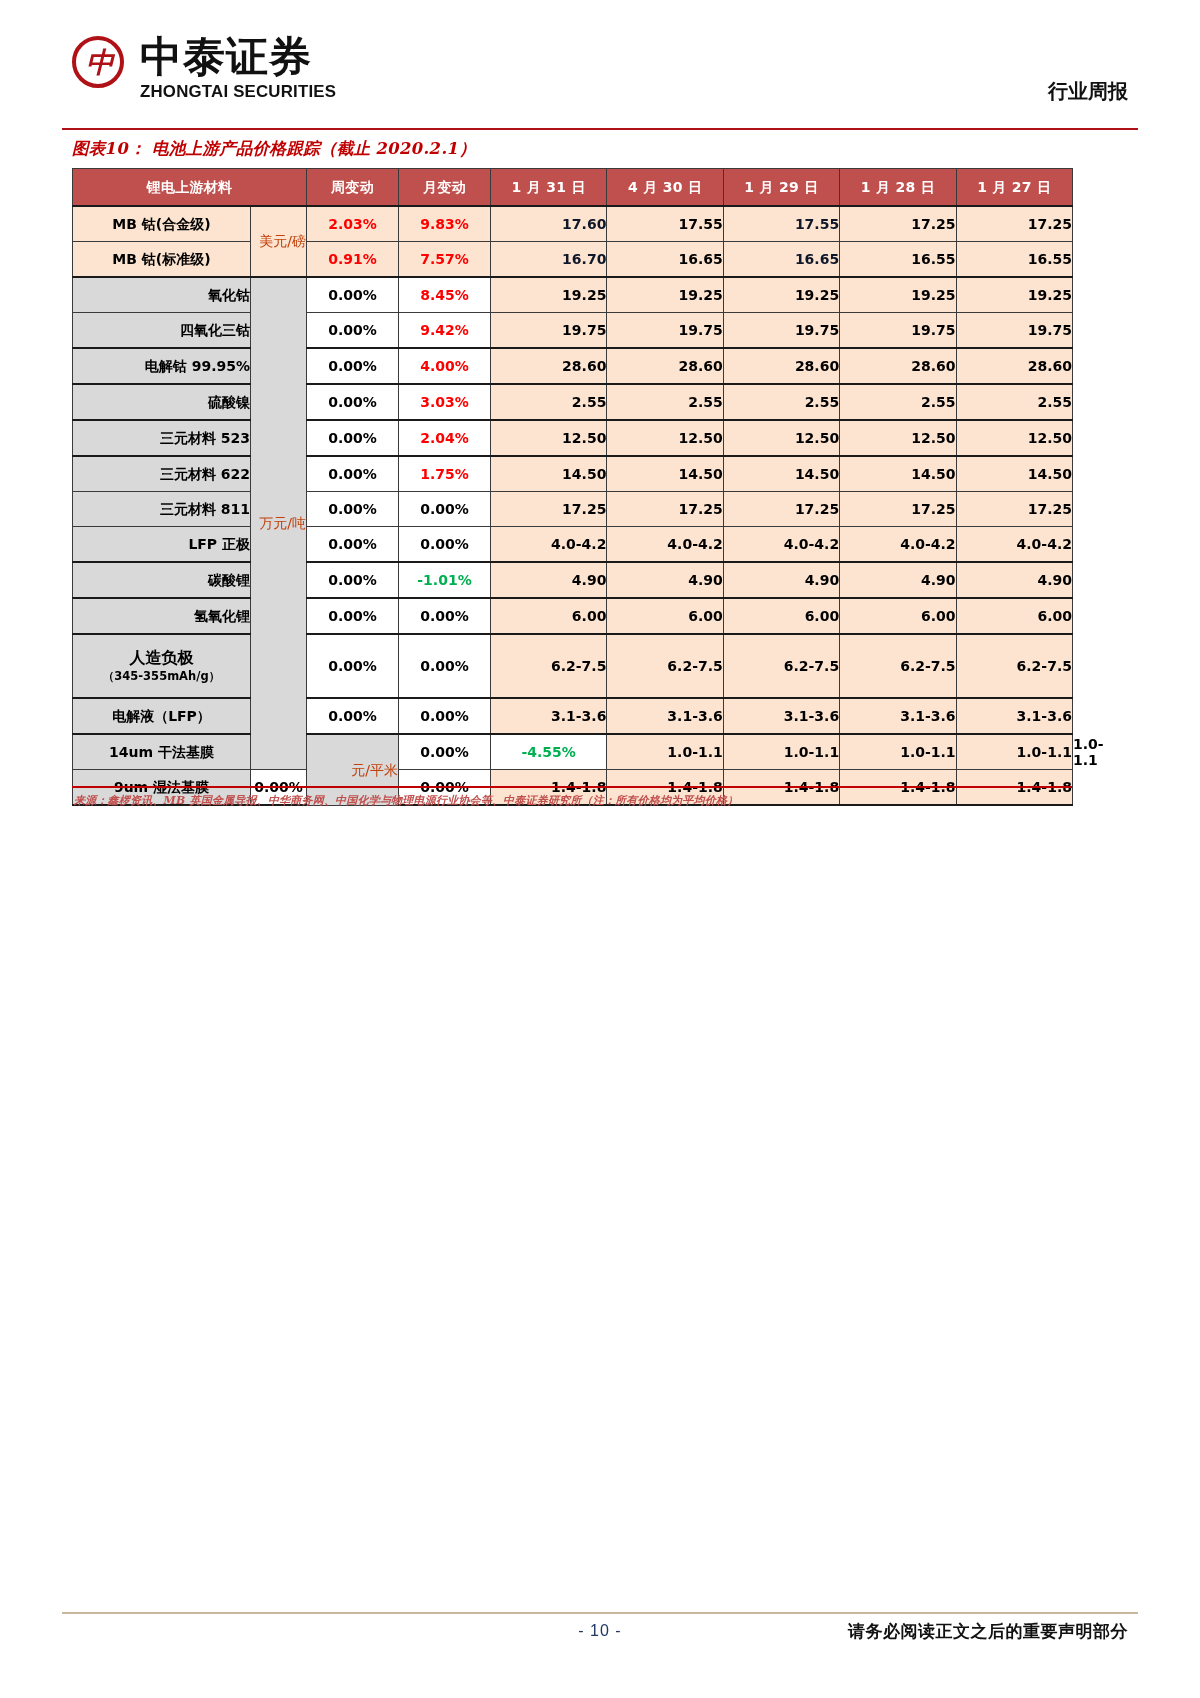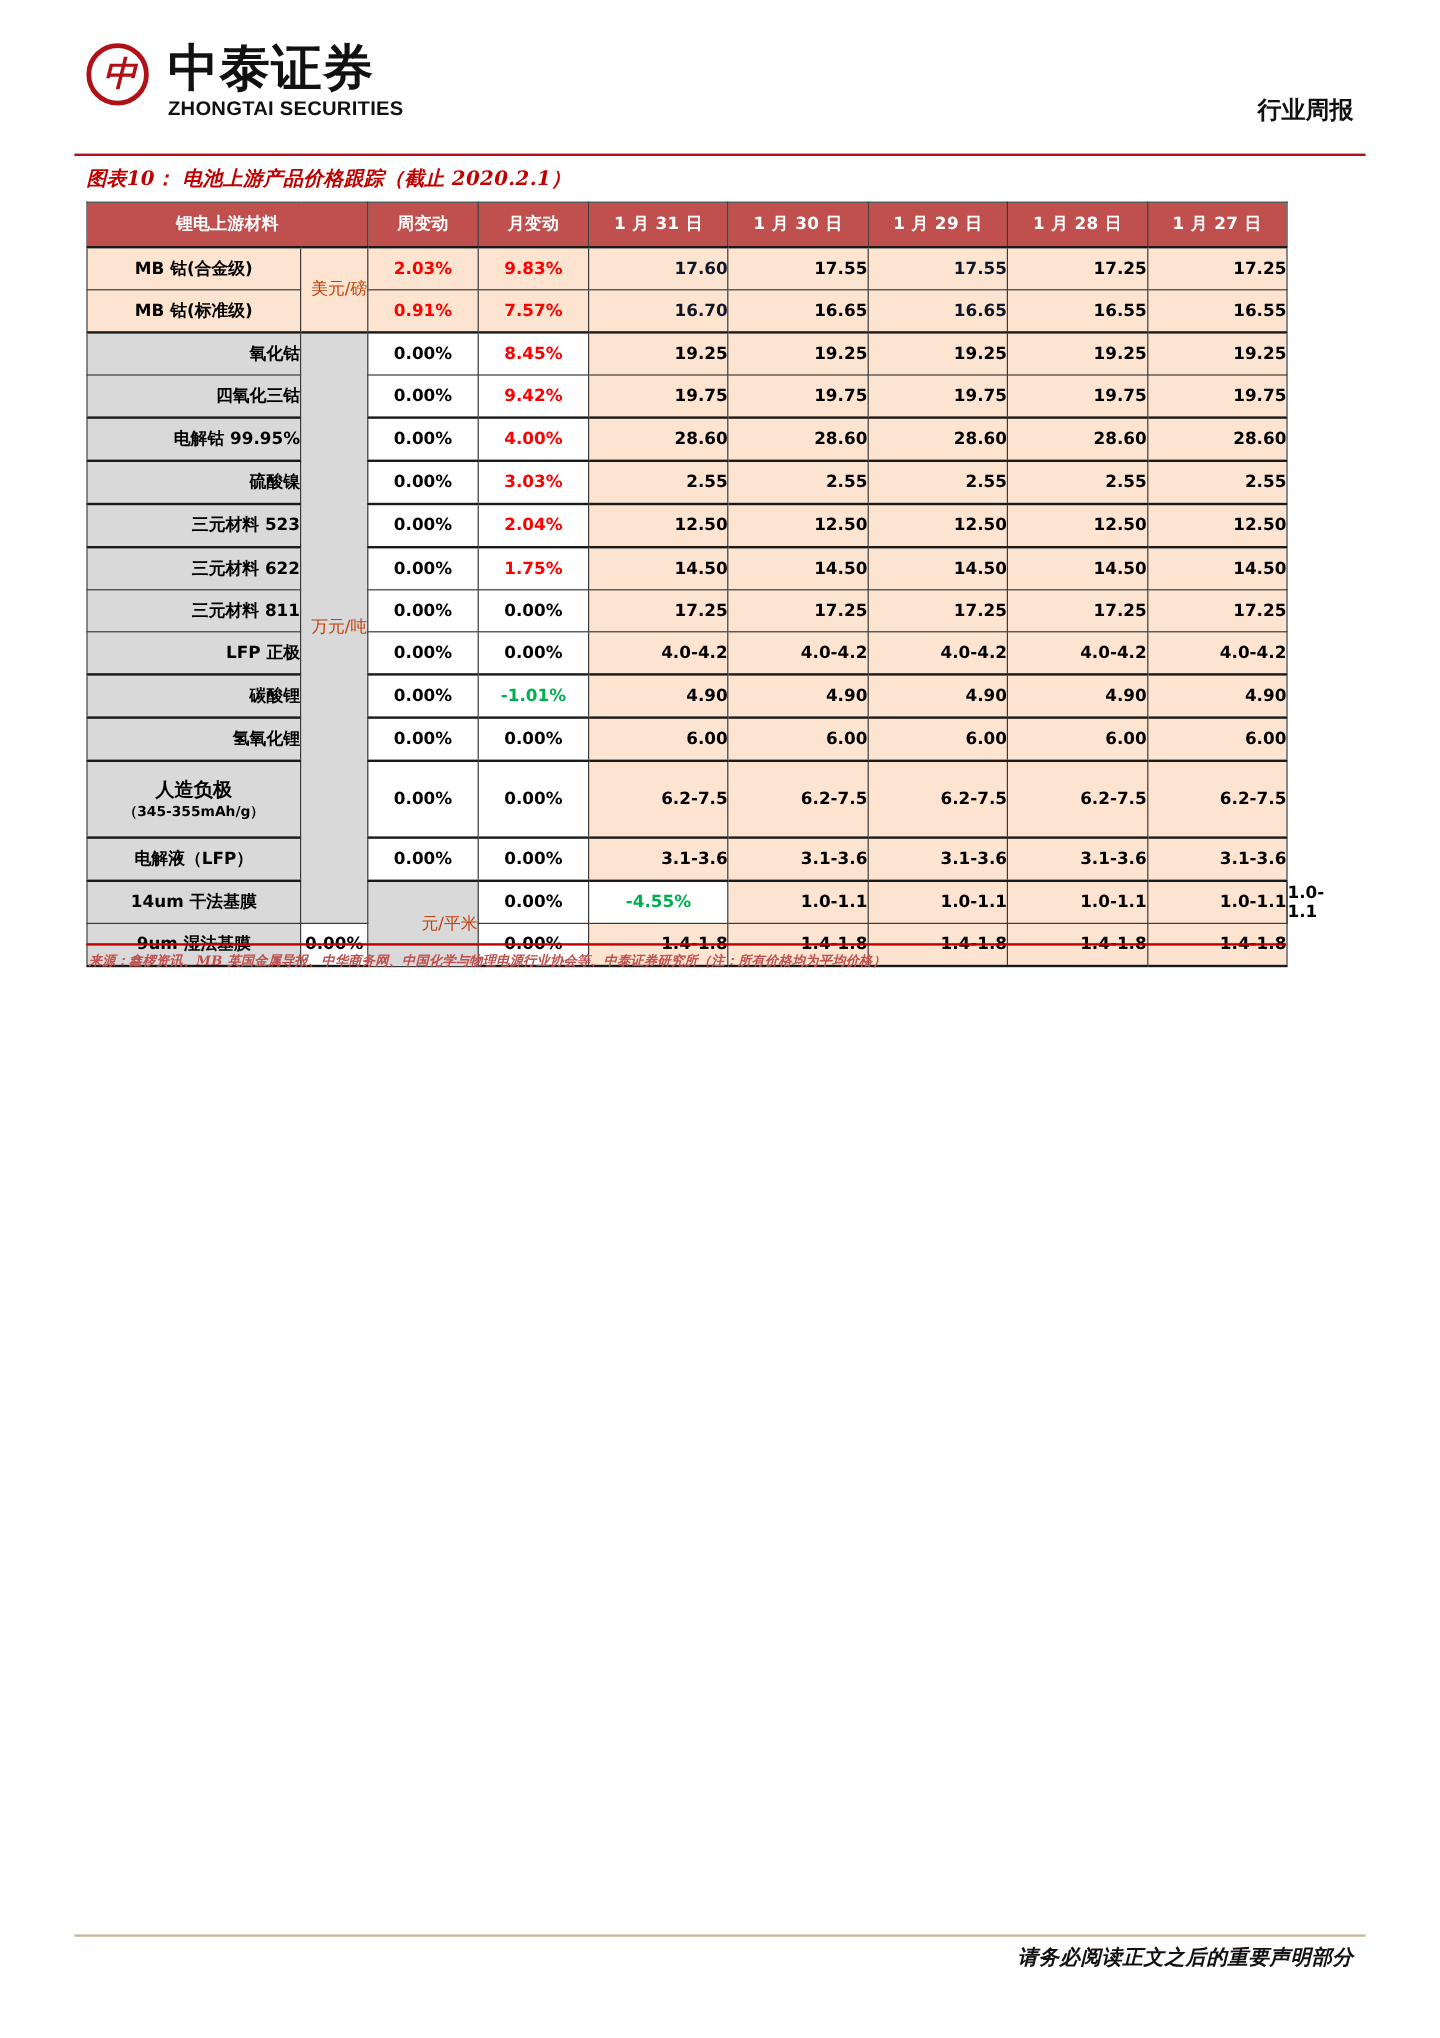--- a/index.html
+++ b/index.html
@@ -263,21 +263,20 @@
     color: #1F3864;
     letter-spacing: 1px;
   }
   .foot-note {
     position: absolute;
     right: 72px;
     top: 1620px;
     font-family: "DejaVu Serif", serif;
     font-size: 17px;
     font-weight: bold;
-    font-style: italic;
     color: #111111;
     white-space: nowrap;
     letter-spacing: 0.5px;
   }
 </style>
 </head>
 <body>
 
 <div class="page">
 
@@ -310,21 +309,21 @@
           <col class="c-day">
           <col class="c-day">
           <col class="c-day">
       </colgroup>
       <thead>
         <tr>
           <th colspan="2">锂电上游材料</th>
           <th>周变动</th>
           <th>月变动</th>
           <th>1 月 31 日</th>
-          <th>1 月 30 日</th>
+          <th>4 月 30 日</th>
           <th>1 月 29 日</th>
           <th>1 月 28 日</th>
           <th>1 月 27 日</th>
         </tr>
       </thead>
       <tbody>
 
         <tr class="grp-top">
           <td class="name center peach">MB 钴(合金级)</td>
           <td class="unit peach no-bb" rowspan="2">美元/磅</td>
@@ -503,15 +502,16 @@
         </tr>
 
       </tbody>
     </table>
   </div>
 
   <div class="src-rule"></div>
   <div class="src-note">来源：鑫椤资讯、MB 英国金属导报、中华商务网、中国化学与物理电源行业协会等、中泰证券研究所（注：所有价格均为平均价格）</div>
 
   <div class="foot-rule"></div>
+  <div class="page-num">- 10 -</div>
   <div class="foot-note">请务必阅读正文之后的重要声明部分</div>
 
 </div>
 
 </body></html>

